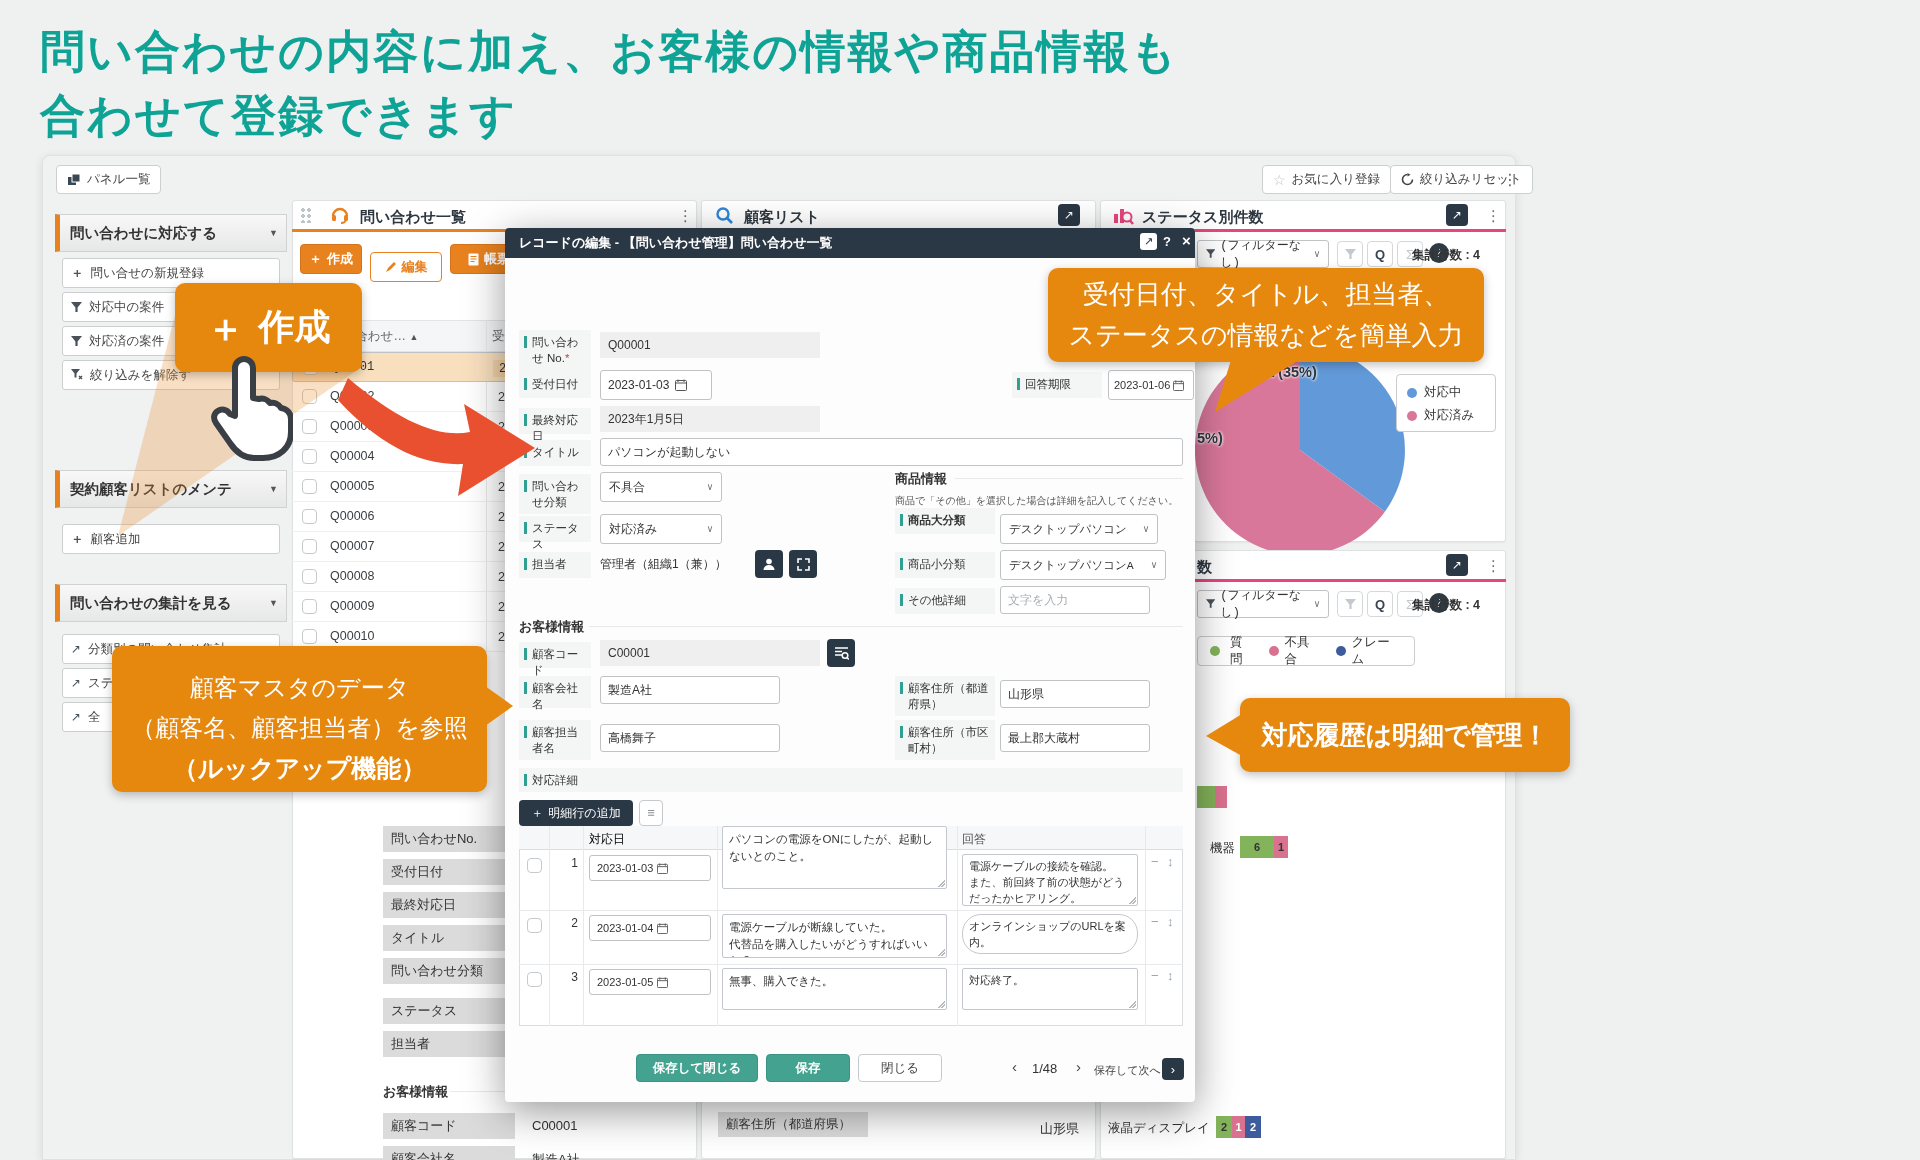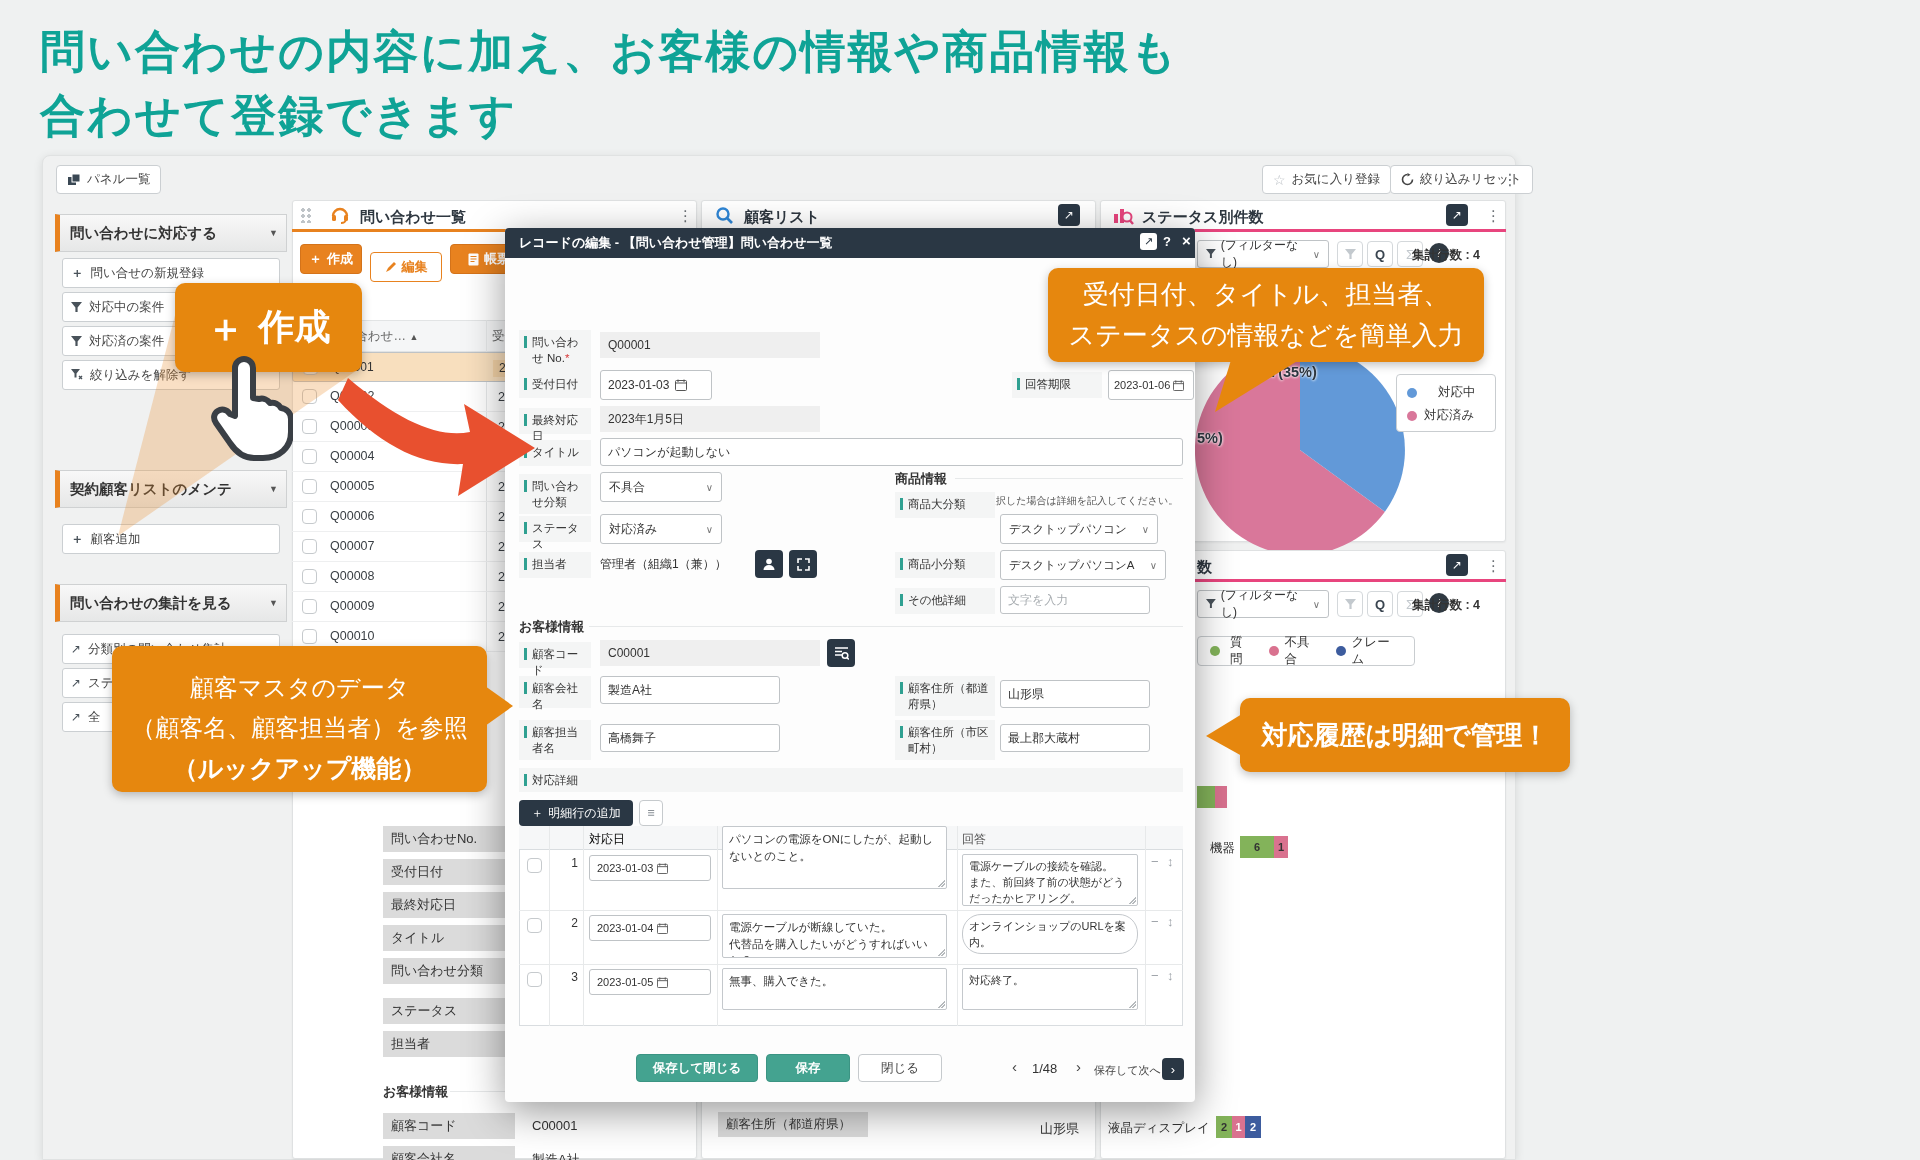--- a/index.html
+++ b/index.html
@@ -21,21 +21,21 @@
   .trow.sel{background:#F8DFBE;}
   .cbx{width:15px;height:15px;border:1px solid #C6CACD;border-radius:4px;background:#fff;}
   .chipS{background:#DBDBDB;font-size:13px;color:#333;padding:4px 8px;width:132px;}
   .dval{font-size:13px;color:#333;white-space:nowrap;}
   .modal{background:#FDFDFD;border-radius:4px;box-shadow:0 10px 40px rgba(0,0,0,.4);}
   .mtitle{background:#2A3744;border-radius:4px 4px 0 0;color:#fff;font-size:13px;font-weight:bold;display:flex;align-items:center;padding:0 14px;}
   .chip{background:#F4F5F5;font-size:11.5px;color:#333;padding:5px 4px 4px 13px;line-height:1.35;}
   .chip::before{content:"";position:absolute;left:5px;top:6px;width:3px;height:12px;background:#2FA091;}
   .gbox{background:#EFEFEF;font-size:12px;color:#333;display:flex;align-items:center;padding:0 8px;height:26px;}
   .inp{background:#fff;border:1px solid #BFC3C6;border-radius:3px;font-size:12px;color:#333;display:flex;align-items:center;gap:6px;padding:0 7px;}
-  .sel{background:#fff;border:1px solid #BFC3C6;border-radius:3px;font-size:12px;color:#333;display:flex;align-items:center;justify-content:space-between;padding:12px 8px;}
+  .sel{background:#fff;border:1px solid #BFC3C6;border-radius:3px;font-size:12px;color:#333;display:flex;align-items:center;justify-content:space-between;padding:12px 8px;font-family:Liberation Mono, monospace;}
   .sel .cv{color:#777;font-size:10px;}
   .navysq{background:#2A3744;border-radius:4px;display:flex;align-items:center;justify-content:center;color:#fff;}
   .tealbtn{background:#44A390;border:1px solid #3B9483;border-radius:4px;color:#fff;font-size:12.5px;font-weight:bold;display:flex;align-items:center;justify-content:center;}
   .whitebtn{background:#fff;border:1px solid #C6CACD;border-radius:4px;color:#444;font-size:12.5px;display:flex;align-items:center;justify-content:center;}
   .ta{background:#fff;border:1px solid #C4C8CC;border-radius:2px;font-size:11.5px;line-height:1.45;color:#333;padding:4px 6px;white-space:pre-wrap;overflow:hidden;}
   .ta::after{content:"";position:absolute;right:1px;bottom:1px;width:8px;height:8px;background:linear-gradient(135deg,transparent 55%,#B6BABD 55%,#B6BABD 65%,transparent 65%,transparent 75%,#B6BABD 75%,#B6BABD 85%,transparent 85%);}
   .co{background:#E6870E;border-radius:10px;box-shadow:0 3px 10px rgba(0,0,0,.25);color:#fff;display:flex;flex-direction:column;align-items:center;justify-content:center;}
   .fbtn{width:26px;height:26px;border:1px solid #D4D8DB;border-radius:4px;background:#fff;display:flex;align-items:center;justify-content:center;}
   .seg{display:flex;align-items:center;justify-content:center;font-size:11px;font-weight:bold;color:#333;height:22px;}
   .dot{width:10px;height:10px;border-radius:50%;display:inline-block;}
@@ -281,21 +281,21 @@
   <div class="ab" style="left:1429px;top:243px;width:20px;height:20px;border-radius:50%;background:#303A43;color:#fff;display:flex;align-items:center;justify-content:center;font-size:11px;font-style:italic;font-weight:bold;">i</div>
   <div class="ab nowrap" style="left:1408px;top:247px;font-size:12.5px;font-weight:bold;color:#333;left:1412px;">集計行数 : 4</div>
 
   <svg class="ab" style="left:1150px;top:330px;" width="330" height="240" viewBox="0 0 330 240">
     <path d="M150 120 L234.9 181.7 A105 105 0 1 1 150 15 Z" fill="#D9779A"></path>
     <path d="M150 120 L150 15 A105 105 0 0 1 234.9 181.7 Z" fill="#6299D8"></path>
   </svg>
   <div class="ab" style="left:1262px;top:364px;font-size:14.5px;font-weight:bold;color:#2E3740;text-shadow:0 0 3px #fff,0 0 3px #fff;">17(35%)</div>
   <div class="ab" style="left:1197px;top:430px;font-size:14.5px;font-weight:bold;color:#2E3740;text-shadow:0 0 3px #fff,0 0 3px #fff;">5%)</div>
   <div class="ab legbox" style="left:1396px;top:374px;width:100px;height:58px;">
-    <div style="display:flex;align-items:center;gap:21px;margin:9px 0 0 10px;font-size:12.5px;">
+    <div style="display:flex;align-items:center;gap:7px;margin:9px 0 0 10px;font-size:12.5px;">
         <span class="dot" style="background:#6299D8;"></span>
         <span>対応中</span>
       </div>
     <div style="display:flex;align-items:center;gap:7px;margin:6px 0 0 10px;font-size:12.5px;">
         <span class="dot" style="background:#D9779A;"></span>
         <span>対応済み</span>
       </div>
   </div>
 
   <div class="ab panel" style="left:1100px;top:550px;width:406px;height:609px;"></div>
@@ -389,21 +389,21 @@
     </div>
   <div class="ab" style="left:895px;top:470px;font-size:13px;font-weight:bold;color:#333;">商品情報</div>
   <div class="ab hline" style="left:955px;top:478px;width:228px;"></div>
   <div class="ab nowrap" style="left:895px;top:494px;font-size:10px;color:#555;">商品で「その他」を選択した場合は詳細を記入してください。</div>
 
   <div class="ab chip" style="left:519px;top:516px;width:72px;height:26px;">ステータス</div>
   <div class="ab sel" style="left:600px;top:514px;width:122px;height:30px;">
       <span>対応済み</span>
       <span class="cv">∨</span>
     </div>
-  <div class="ab chip" style="left:895px;top:492px;width:100px;height:26px;">商品大分類</div>
+  <div class="ab chip" style="left:895px;top:508px;width:100px;height:26px;font-weight:bold;">商品大分類</div>
   <div class="ab sel" style="left:1000px;top:514px;width:158px;height:30px;font-size:11.5px;">
       <span>デスクトップパソコン</span>
       <span class="cv">∨</span>
     </div>
 
   <div class="ab chip" style="left:519px;top:552px;width:72px;height:26px;">担当者</div>
   <div class="ab" style="left:600px;top:556px;font-size:12px;color:#333;">管理者（組織1（兼））</div>
   <div class="ab navysq" style="left:755px;top:550px;width:28px;height:28px;">
     <svg width="14" height="14" viewBox="0 0 14 14">
         <circle cx="7" cy="4.5" r="2.8" fill="#fff"></circle>

